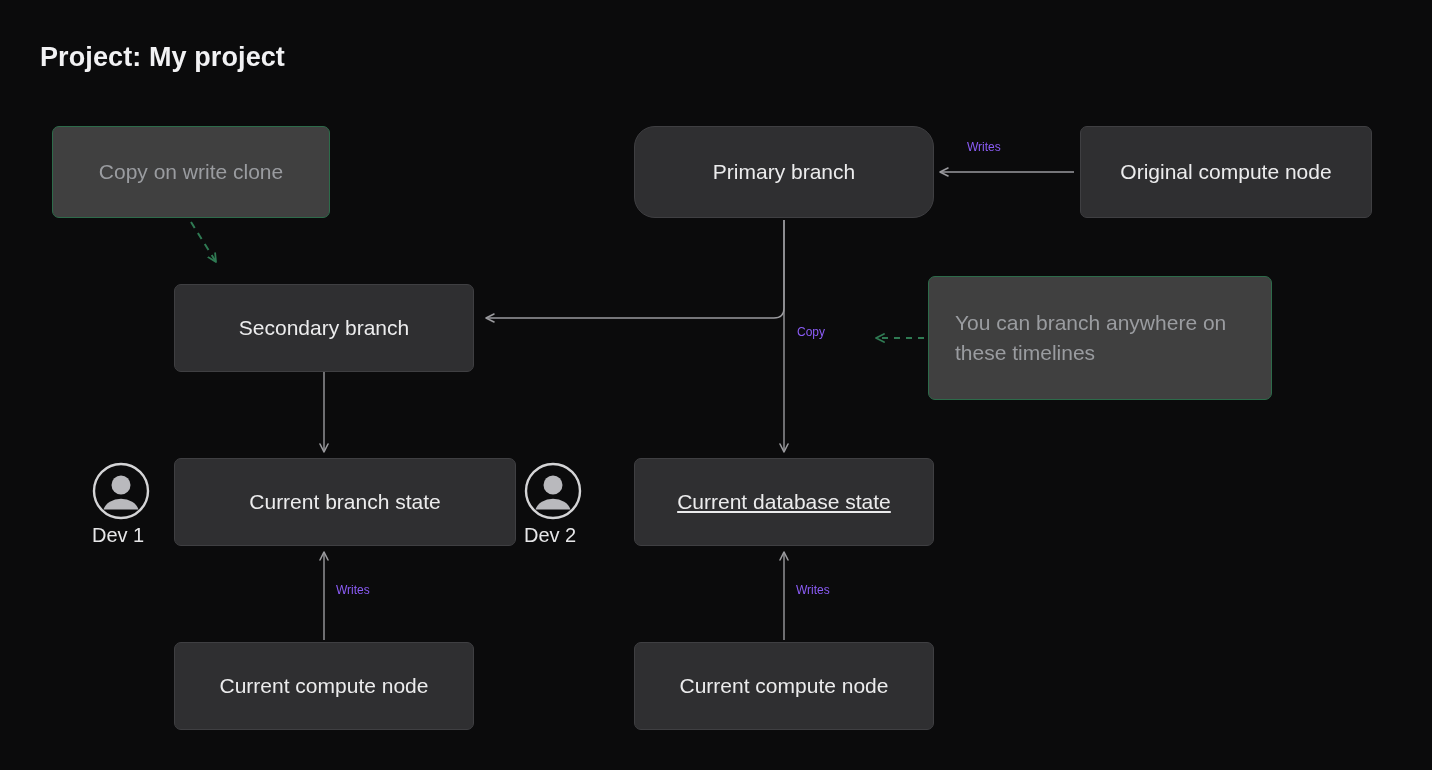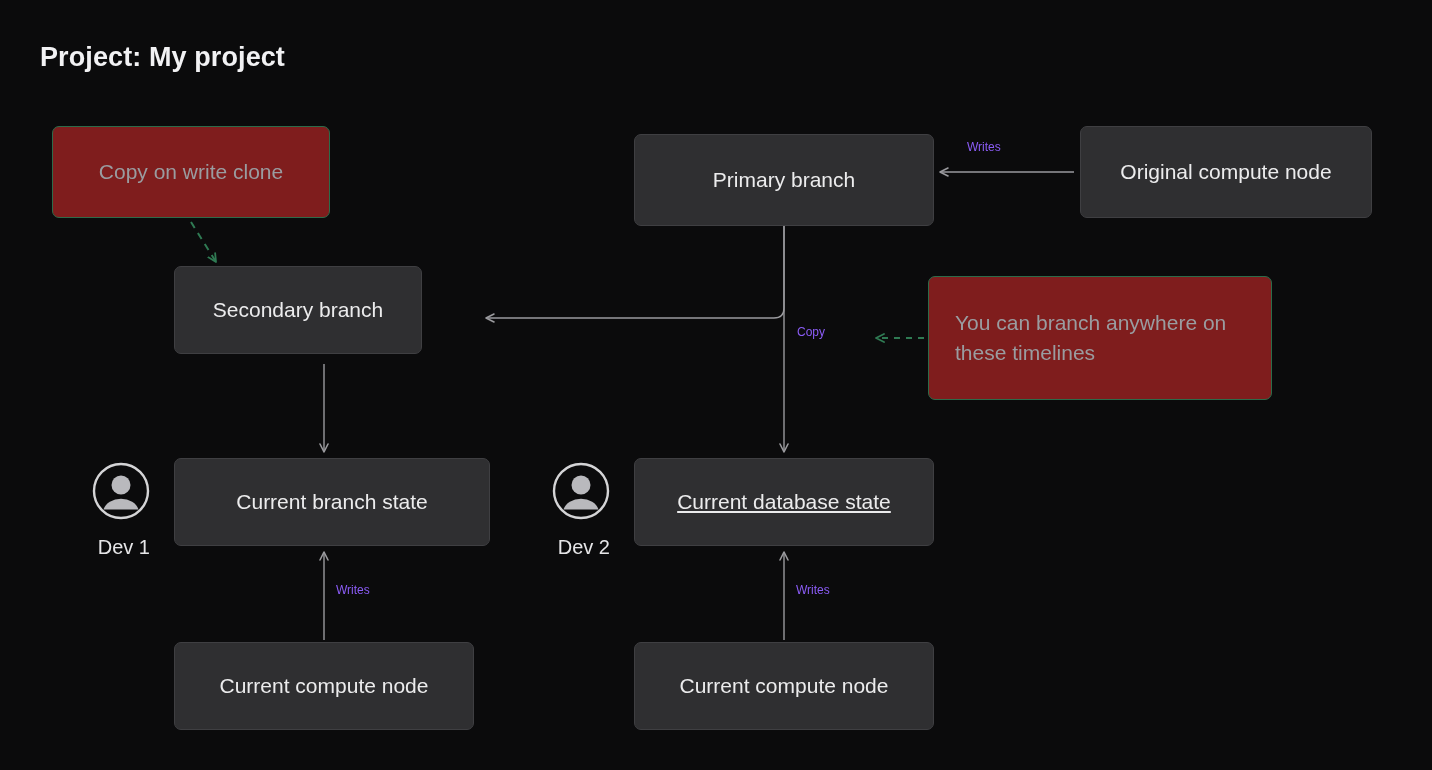--- a/index.html
+++ b/index.html
@@ -42,21 +42,21 @@
     text-align: center;
     font-size: 21px;
     line-height: 1.3;
     background: #2f2f31;
     border: 1px solid #3f3f42;
     color: #ececed;
     padding: 0 14px;
     white-space: nowrap;
   }
   .node.callout {
-    background: #7f1d1d;
+    background: #404040;
     border: 1px solid #2d6b4a;
     color: #9a9ca0;
   }
   .node.callout.note-wrap {
     white-space: normal;
     justify-content: flex-start;
     text-align: left;
     padding: 0 26px;
     line-height: 1.45;
   }
@@ -72,22 +72,22 @@
   .edge-label {
     position: absolute;
     font-size: 12px;
     color: #8b5cf6;
     white-space: nowrap;
   }
   .avatar-group {
     position: absolute;
     display: flex;
     flex-direction: column;
-    align-items: flex-end;
-    gap: 12px;
+    align-items: flex-start;
+    gap: 0;
   }
   .avatar-label {
     font-size: 20px;
     color: #e6e6e8;
   }
 </style>
 </head>
 <body>
 
 <div id="stage">
@@ -118,37 +118,37 @@
 
     <line x1="324" y1="640" x2="324" y2="552" stroke="#9a9a9e" stroke-width="1.4" marker-end="url(#arrowGrey)"></line>
 
     <line x1="784" y1="640" x2="784" y2="552" stroke="#9a9a9e" stroke-width="1.4" marker-end="url(#arrowGrey)"></line>
   </svg>
 
   <div class="node callout" style="left:52px; top:126px; width:278px; height:92px;">
     <span>Copy on write clone</span>
   </div>
 
-  <div class="node" style="left:634px; top:134px; width:300px; height:92px;">
+  <div class="node" style="left:634px; top:126px; width:300px; height:92px;border-radius:21px;">
     <span>Primary branch</span>
   </div>
 
   <div class="node" style="left:1080px; top:126px; width:292px; height:92px;">
     <span>Original compute node</span>
   </div>
 
-  <div class="node" style="left:174px; top:266px; width:248px; height:88px;text-align:center;">
+  <div class="node" style="left:174px; top:284px; width:300px; height:88px;text-align:center;">
     <span>Secondary branch</span>
   </div>
 
   <div class="node callout note-wrap" style="left:928px; top:276px; width:344px; height:124px;">
     <span>You can branch anywhere on these timelines</span>
   </div>
 
-  <div class="node" style="left:174px; top:458px; width:316px; height:88px;">
+  <div class="node" style="left:174px; top:458px; width:342px; height:88px;">
     <span>Current branch state</span>
   </div>
 
   <div class="node" style="left:634px; top:458px; width:300px; height:88px;text-decoration:underline;">
     <span>Current database state</span>
   </div>
 
   <div class="node" style="left:174px; top:642px; width:300px; height:88px;">
     <span>Current compute node</span>
   </div>
@@ -169,21 +169,21 @@
     <span>
       <svg width="58" height="58" viewBox="0 0 58 58">
         <circle cx="29" cy="29" r="27" fill="none" stroke="#d4d4d6" stroke-width="2.4"></circle>
         <circle cx="29" cy="23" r="9.5" fill="#b9b9bd"></circle>
         <path d="M11.5,47.5 a18,14 0 0 1 35,0 Z" fill="#b9b9bd"></path>
       </svg>
     </span>
     <span class="avatar-label">Dev 1</span>
   </div>
 
-  <div class="avatar-group" style="left:552px; top:462px;">
+  <div class="avatar-group" style="left:524px; top:462px;">
     <span>
       <svg width="58" height="58" viewBox="0 0 58 58">
         <circle cx="29" cy="29" r="27" fill="none" stroke="#d4d4d6" stroke-width="2.4"></circle>
         <circle cx="29" cy="23" r="9.5" fill="#b9b9bd"></circle>
         <path d="M11.5,47.5 a18,14 0 0 1 35,0 Z" fill="#b9b9bd"></path>
       </svg>
     </span>
     <span class="avatar-label">Dev 2</span>
   </div>
 

